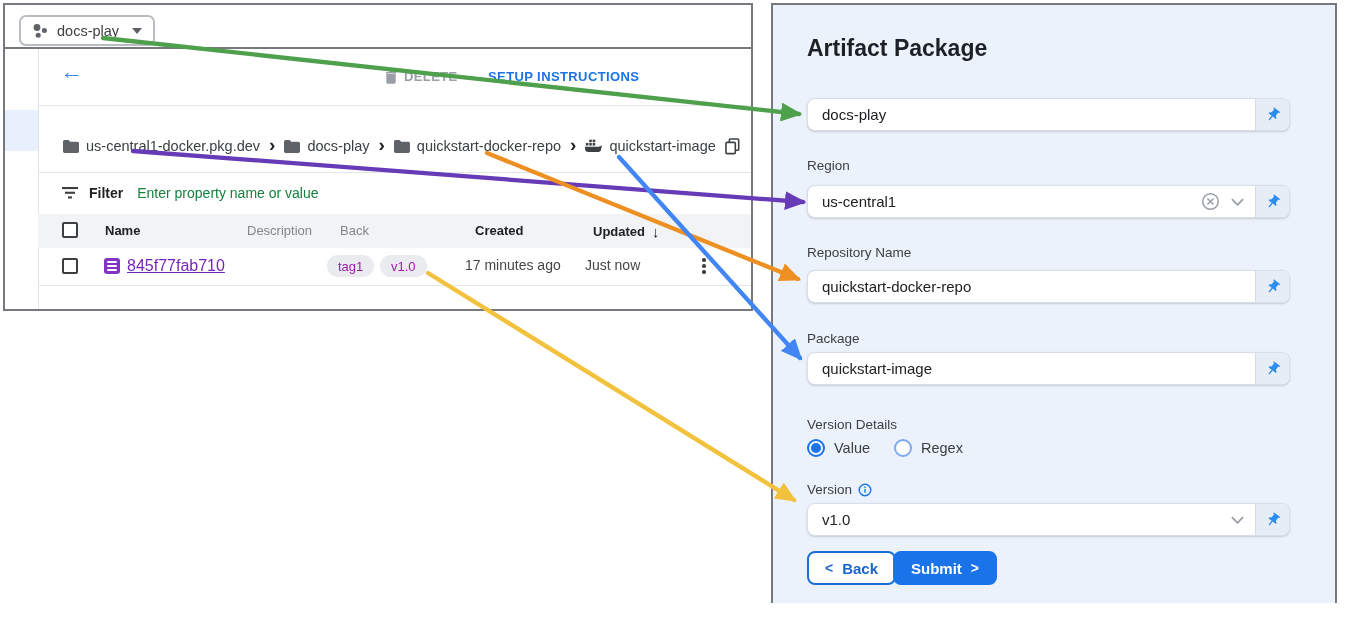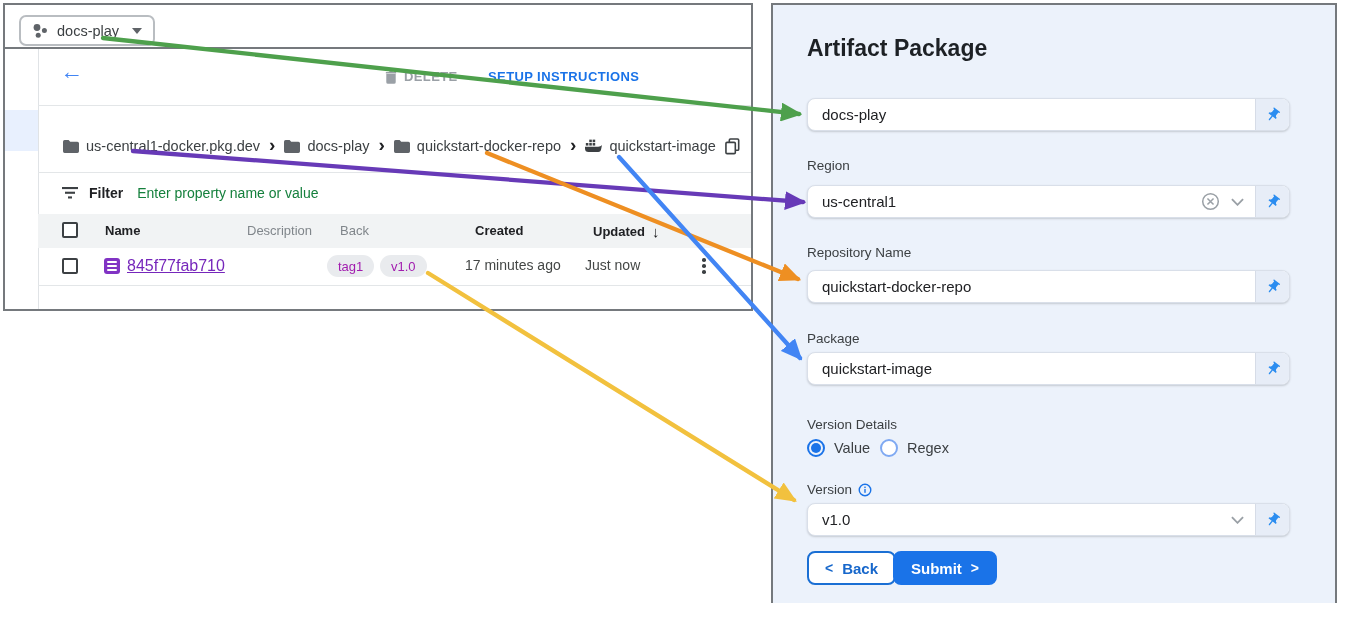--- a/index.html
+++ b/index.html
@@ -54,21 +54,21 @@
   .form-panel{position:absolute;left:771px;top:3px;width:566px;height:613px;background:#ecf2fb;border:2px solid #75797d;}
   .form-title{position:absolute;left:34px;top:30px;font-size:23px;font-weight:700;color:#1d2125;}
   .f-label{position:absolute;left:34px;font-size:13.5px;color:#3c4043;display:flex;align-items:center;gap:6px;}
   .group{position:absolute;left:34px;width:483px;height:33px;background:#fff;border:1px solid #d9dfe9;border-radius:8px;
          box-shadow:0 1px 2px rgba(60,64,67,.22);display:flex;align-items:center;overflow:hidden;}
   .group .val{flex:1;padding-left:14px;font-size:15px;color:#202124;}
   .ctrls{display:flex;align-items:center;gap:11px;padding-right:11px;}
   .pin-cell{width:34px;align-self:stretch;background:#e7edf7;border-left:1px solid #d6dce7;display:flex;align-items:center;justify-content:center;cursor:pointer;}
   .pin-cell svg{transform:rotate(38deg);}
 
-  .radios{position:absolute;left:34px;display:flex;align-items:center;gap:10px;font-size:14.5px;color:#3c4043;}
+  .radios{position:absolute;left:34px;display:flex;align-items:center;gap:24px;font-size:14.5px;color:#3c4043;}
   .radio-opt{display:flex;align-items:center;gap:9px;cursor:pointer;}
   .radio{width:18px;height:18px;border-radius:50%;}
   .radio.on{border:2px solid #1a73e8;display:flex;align-items:center;justify-content:center;}
   .radio.on i{width:10px;height:10px;border-radius:50%;background:#1a73e8;}
   .radio.off{border:2px solid #7fa9f2;background:#fff;}
 
   .btn{position:absolute;top:546px;height:34px;border-radius:8px;display:flex;align-items:center;gap:9px;
        font-size:15px;font-weight:700;padding:0 16px;cursor:pointer;}
   .btn-back{left:34px;background:#fff;border:2px solid #1a6fd4;color:#1767cb;}
   .btn-submit{left:120px;background:#1a73e8;border:2px solid #1a73e8;color:#ffffff;align-items:center;}

